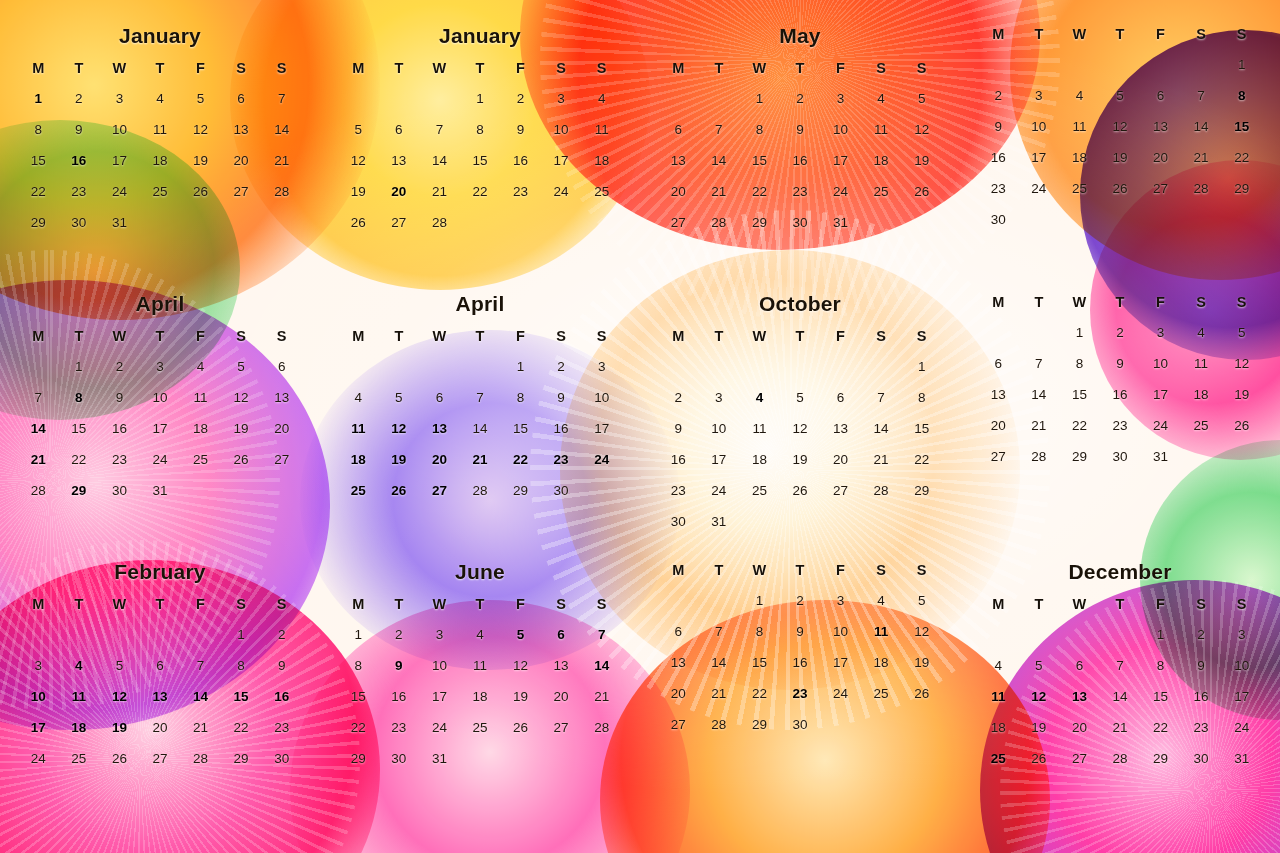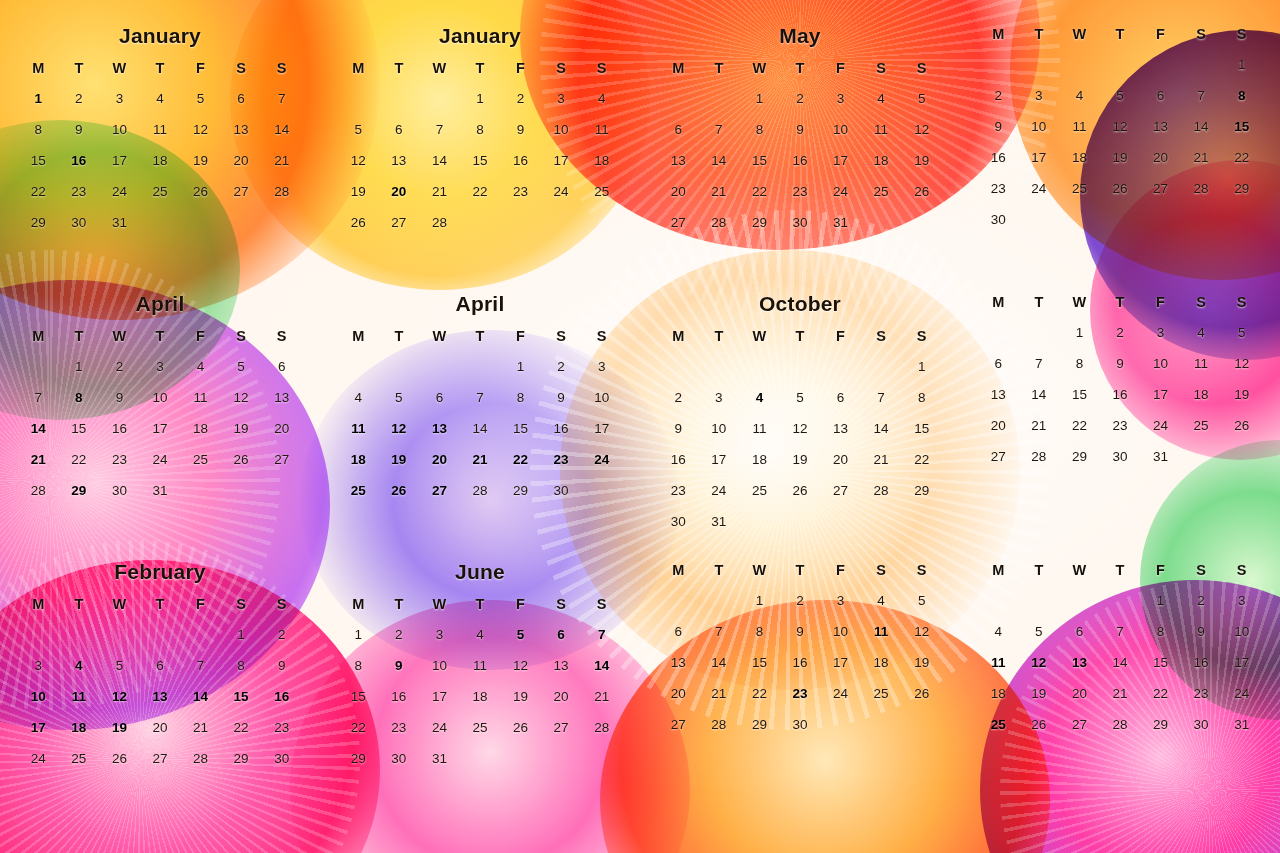--- a/index.html
+++ b/index.html
@@ -863,20 +863,21 @@
               <td>29</td>
               <td>30</td>
               <td class="empty"></td>
               <td class="empty"></td>
               <td class="empty"></td>
             </tr>
           </tbody>
         </table>
       </div>
       <div class="month">
+        <div class="month-title">December</div>
         <table class="month-table">
           <thead>
             <tr>
               <th>M</th>
               <th>T</th>
               <th>W</th>
               <th>T</th>
               <th>F</th>
               <th>S</th>
               <th>S</th>

